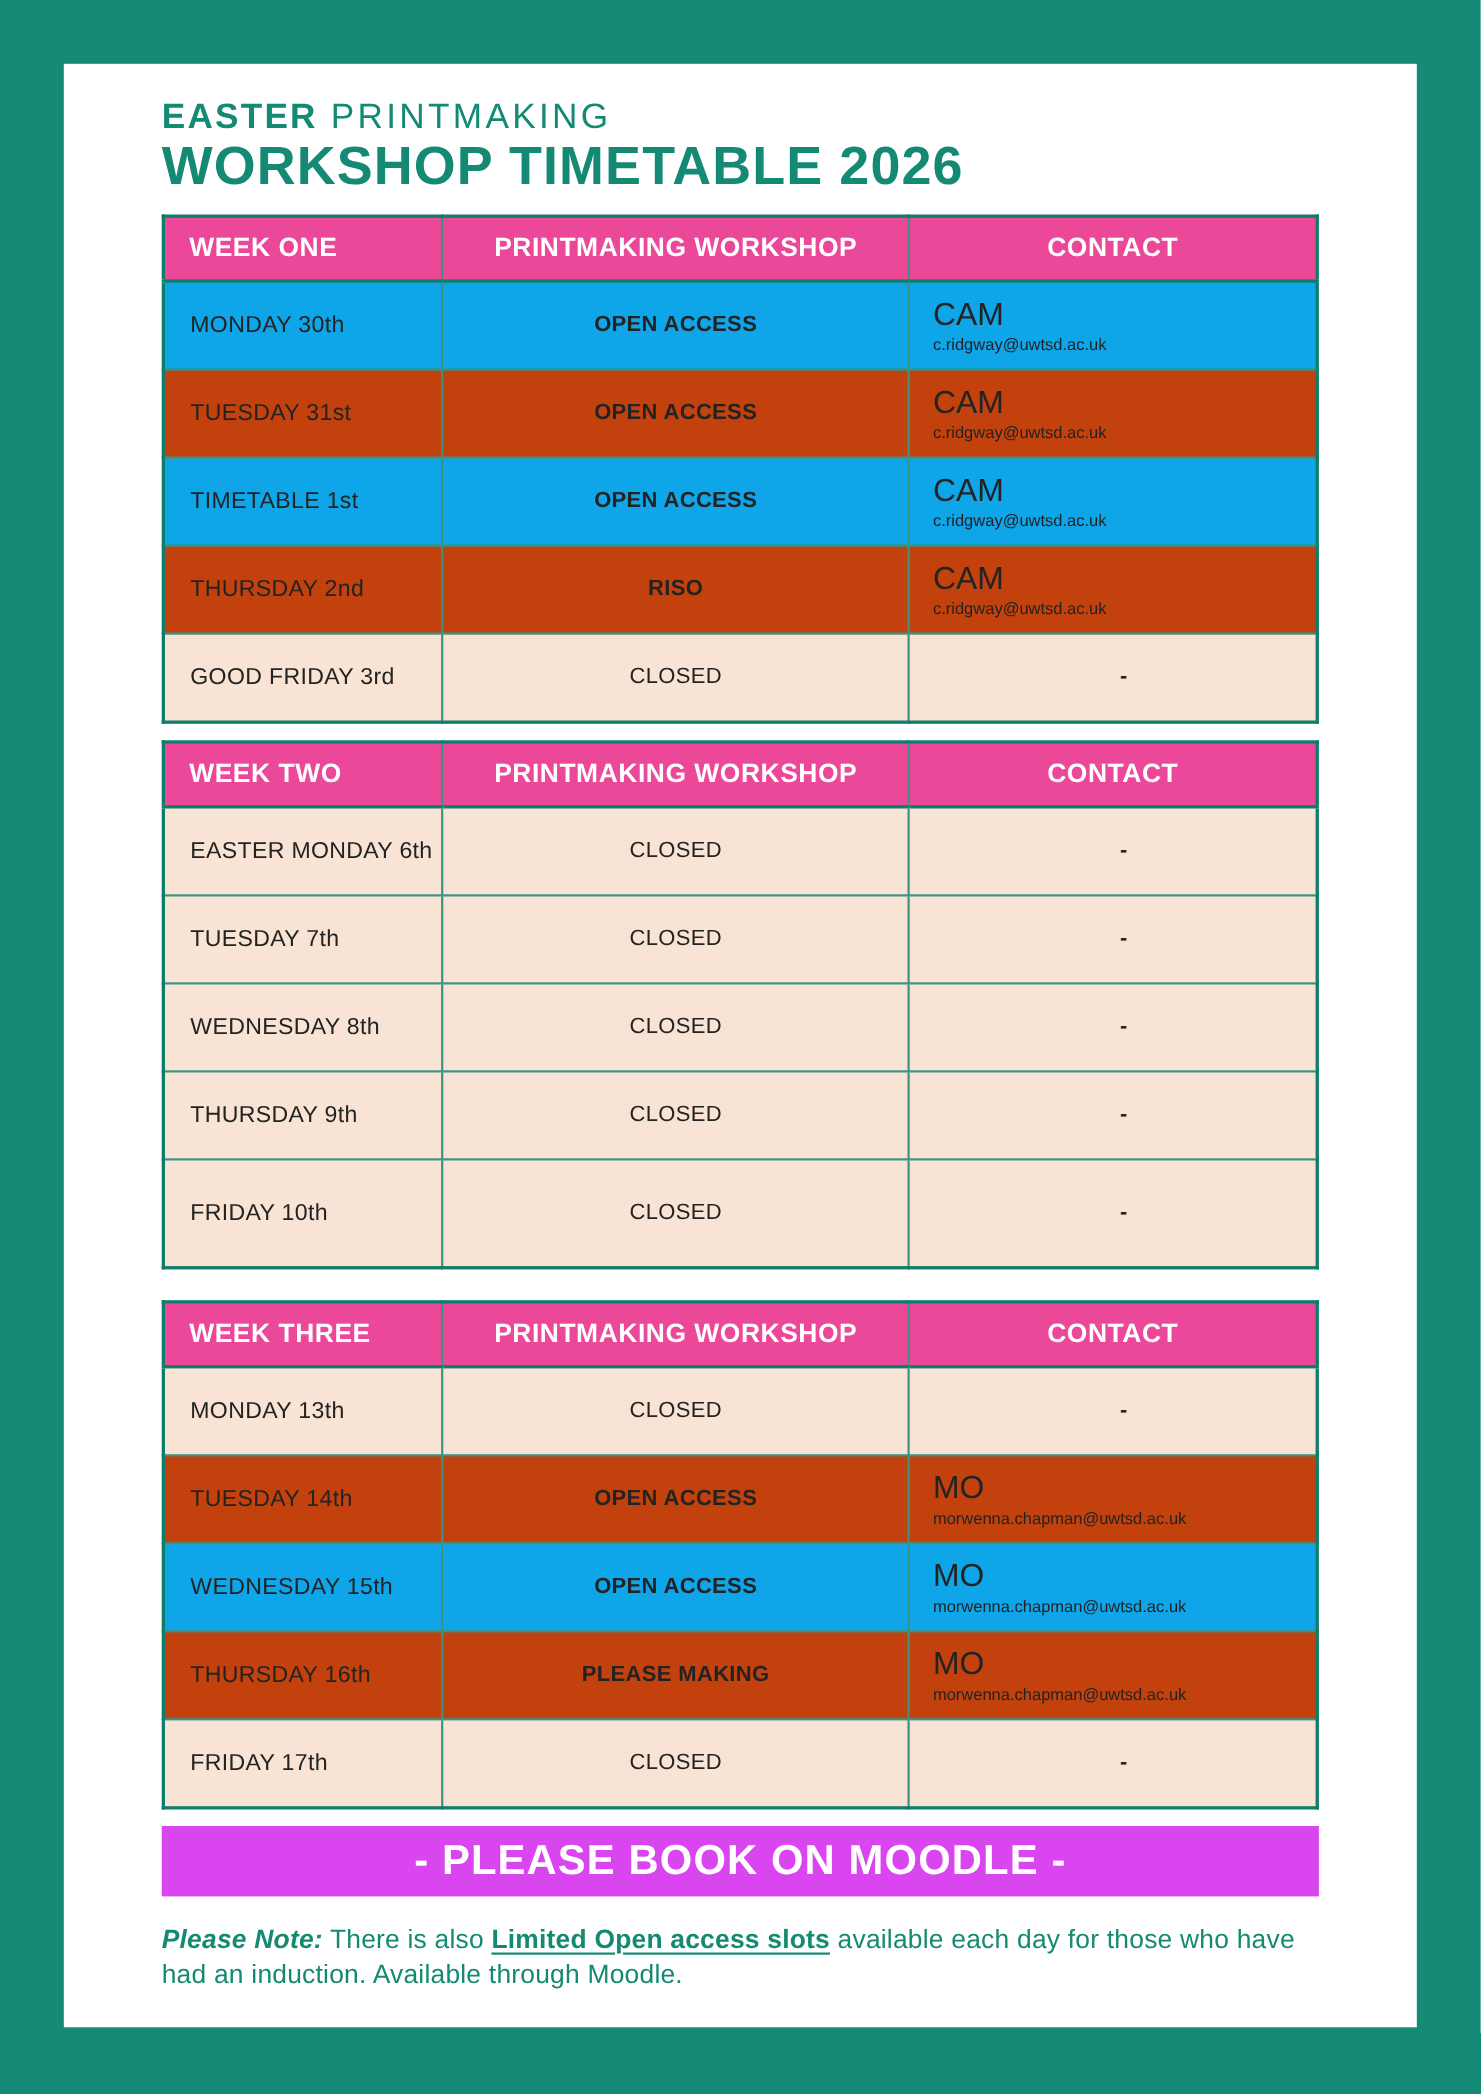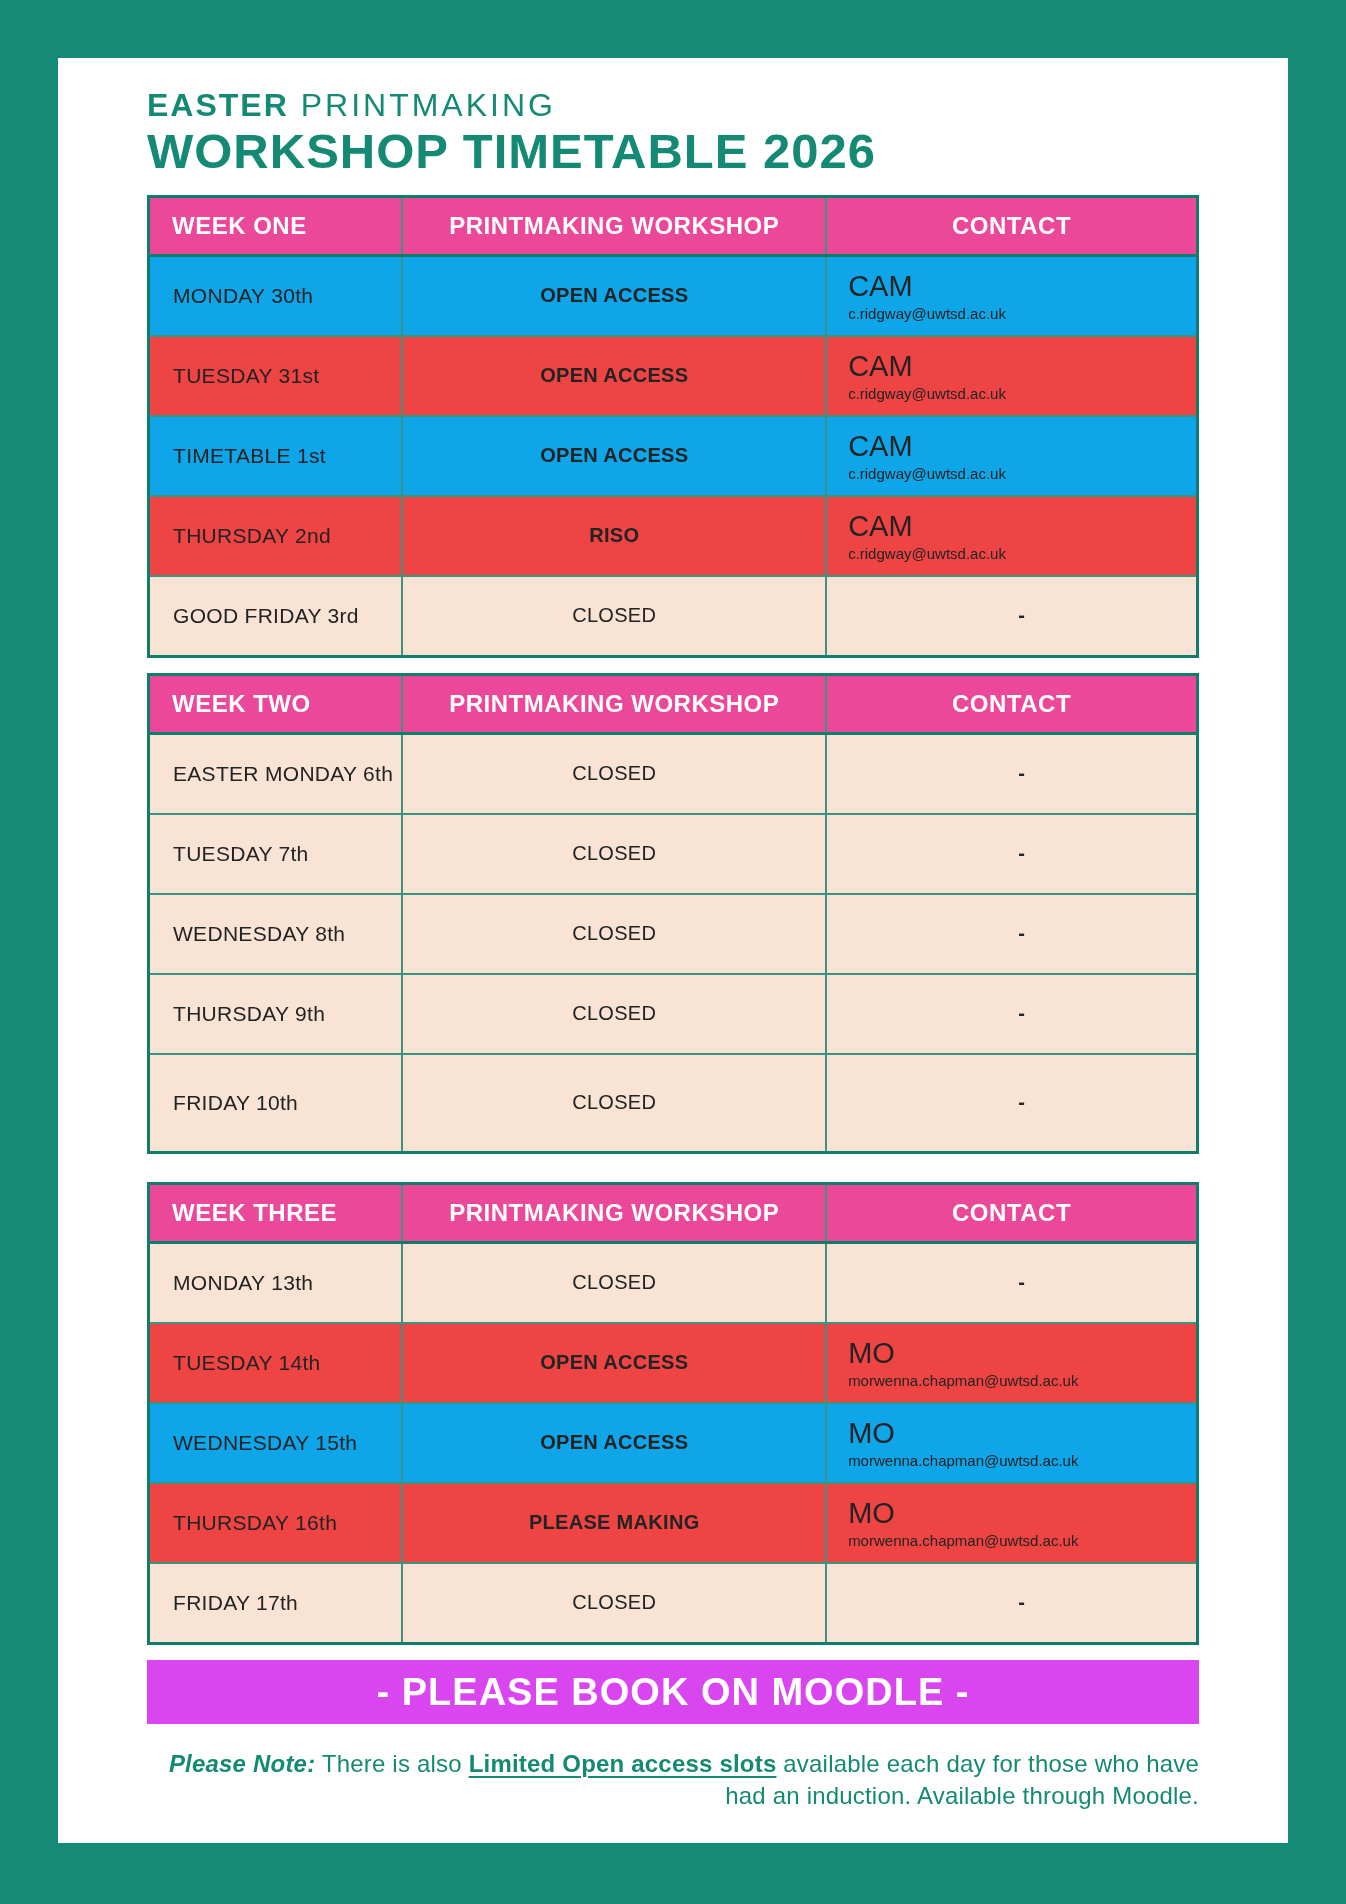--- a/index.html
+++ b/index.html
@@ -42,21 +42,21 @@
     font-size:24px;
     letter-spacing:0.5px;
     height:54px;
     border-bottom:3px solid #0e7d6a;
     text-align:center;
   }
   th.week-label{text-align:left;padding-left:22px;}
   td{height:76px;vertical-align:middle;color:#232323;}
   tr.row-tall td{height:94px;}
   .row-white{background:#0ea5e9;}
-  .row-green{background:#ef4444;}
+  .row-green{background:#c2410c;}
   .row-peach{background:#f8e3d4;}
   .day-cell{font-size:21px;padding-left:23px;letter-spacing:0.3px;}
   .workshop-cell{font-size:20px;text-align:center;letter-spacing:0.3px;}
   .workshop-cell.bold{font-weight:bold;}
   .contact-cell{padding-left:21px;}
   .contact-name{font-size:29px;line-height:1.25;}
   .contact-email{font-size:15px;line-height:1.3;}
   .contact-dash{text-align:center;font-size:20px;font-weight:bold;}
 
   .banner{
@@ -68,21 +68,20 @@
     text-align:center;
     height:64px;
     line-height:64px;
     margin-bottom:18px;
   }
   .note{
     color:#148a72;
     font-size:24px;
     line-height:1.35;
     letter-spacing:0.2px;
-    text-align:right;
   }
   .note-prefix{font-weight:bold;font-style:italic;}
   .note-link{font-weight:bold;text-decoration:underline;text-decoration-thickness:2px;text-underline-offset:4px;}
 </style>
 </head>
 <body>
 
 <div class="page">
 
   <h1 class="title">

